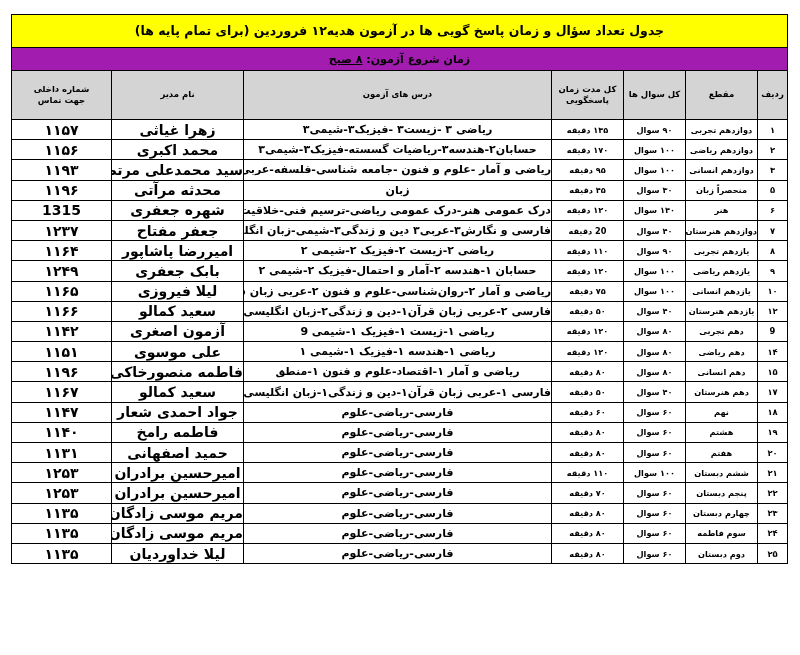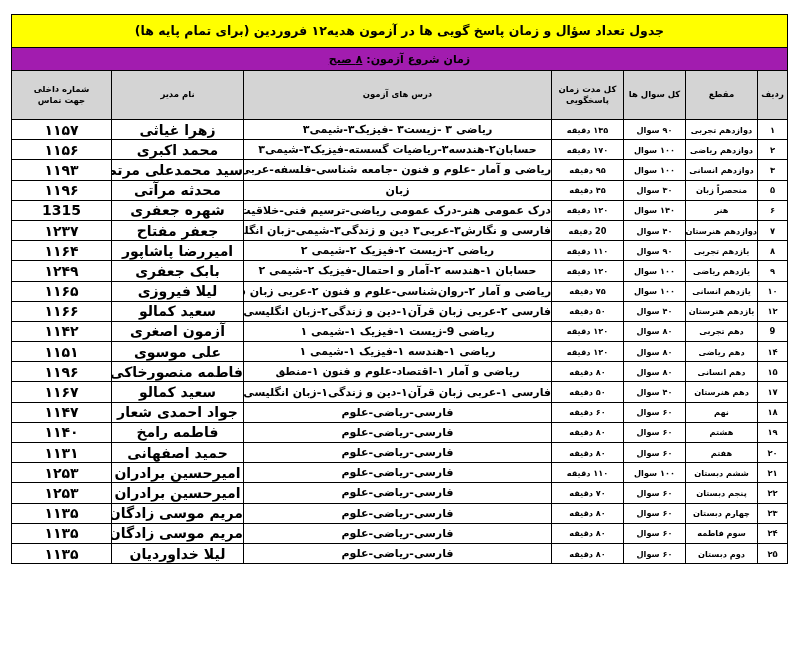--- a/index.html
+++ b/index.html
@@ -218,21 +218,21 @@
           <td class="time">۵۰ دقیقه</td>
           <td class="subject">فارسی ۲-عربی زبان قرآن۱-دین و زندگی۲-زبان انگلیسی۲</td>
           <td class="name">سعید کمالو</td>
           <td class="phone">۱۱۶۶</td>
         </tr>
         <tr class="datarow">
           <td class="idx">9</td>
           <td class="level">دهم تجربی</td>
           <td class="qty">۸۰ سوال</td>
           <td class="time">۱۲۰ دقیقه</td>
-          <td class="subject">ریاضی 9-زیست ۱-فیزیک ۱-شیمی ۱</td>
+          <td class="subject">ریاضی ۱-زیست ۱-فیزیک ۱-شیمی 9</td>
           <td class="name">آزمون اصغری</td>
           <td class="phone">۱۱۴۲</td>
         </tr>
         <tr class="datarow">
           <td class="idx">۱۴</td>
           <td class="level">دهم ریاضی</td>
           <td class="qty">۸۰ سوال</td>
           <td class="time">۱۲۰ دقیقه</td>
           <td class="subject">ریاضی ۱-هندسه ۱-فیزیک ۱-شیمی ۱</td>
           <td class="name">علی موسوی</td>

